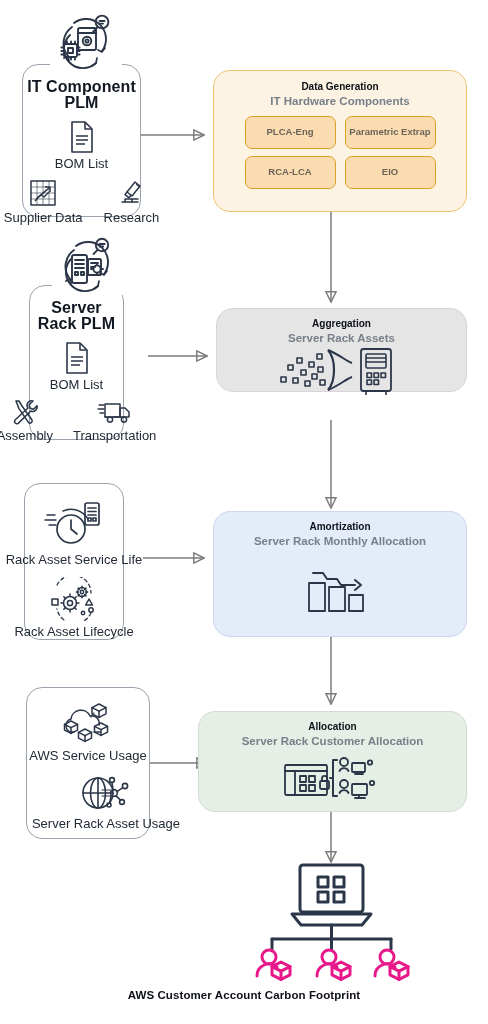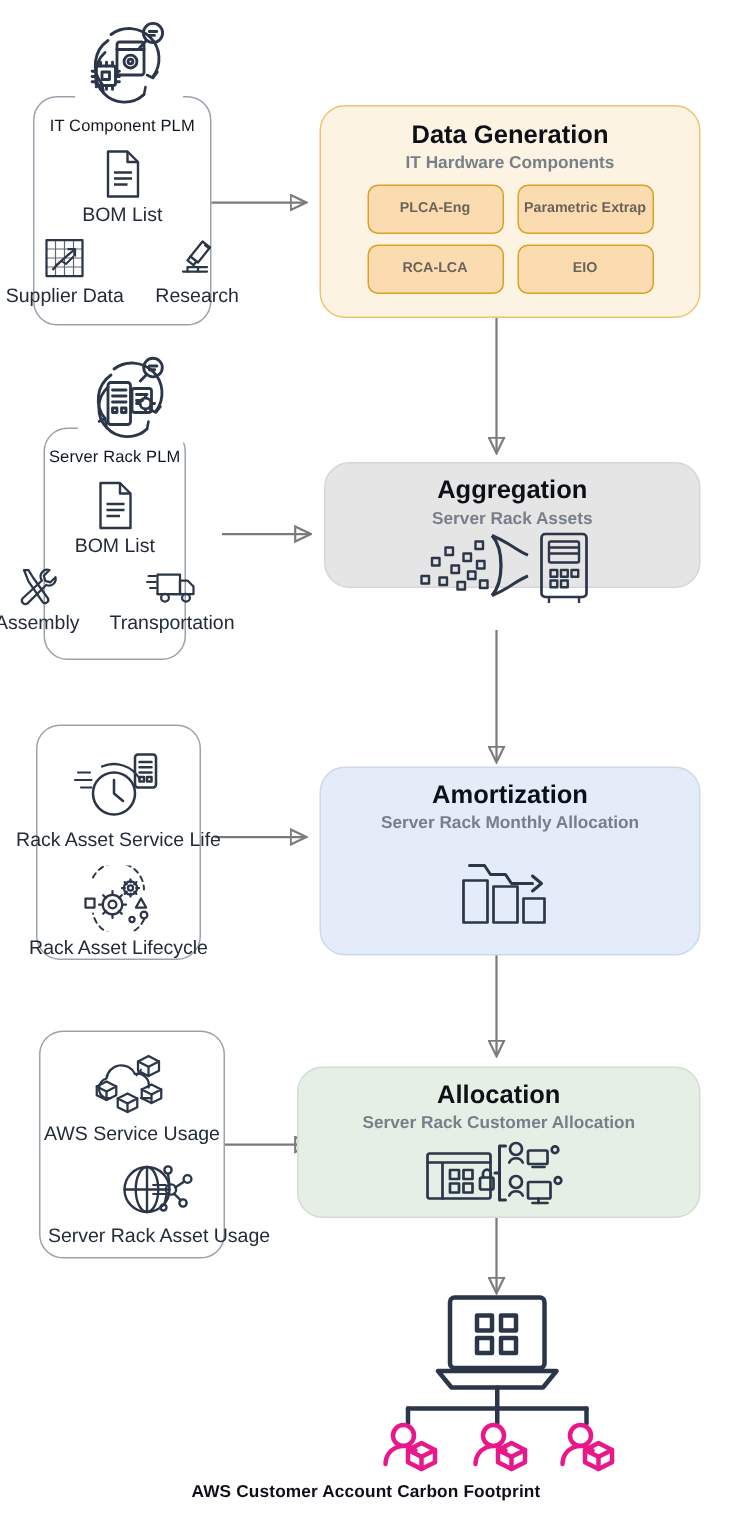--- a/index.html
+++ b/index.html
@@ -21,22 +21,22 @@
     position: absolute;
     border: 1.3px solid #9aa3ad;
     border-radius: 16px;
     background: #ffffff;
     display: flex;
     flex-direction: column;
     align-items: center;
     z-index: 3;
   }
   .card-title {
-    font-size: 11px;
-    font-weight: normal;
+    font-size: 16px;
+    font-weight: bold;
     color: #111821;
     letter-spacing: .1px;
     text-align: center;
     line-height: 1;
   }
   .card-item {
     display: flex;
     flex-direction: column;
     align-items: center;
   }
@@ -65,21 +65,21 @@
   
   .stage {
     position: absolute;
     border-radius: 17px;
     display: flex;
     flex-direction: column;
     align-items: center;
     z-index: 3;
   }
   .stage-title {
-    font-size: 17px;
+    font-size: 10px;
     font-weight: bold;
     color: #0d1117;
     line-height: 1.1;
     text-align: center;
   }
   .stage-sub {
     font-size: 11.5px;
     font-weight: bold;
     color: #77808a;
     line-height: 1.1;
@@ -331,21 +331,21 @@
           <rect x="95" y="28" width="4.5" height="4.5"></rect>
           <rect x="102" y="28" width="4.5" height="4.5"></rect>
           <rect x="88" y="35" width="4.5" height="4.5"></rect>
           <rect x="95" y="35" width="4.5" height="4.5"></rect>
           <path d="M87,46 v4 M107,46 v4" stroke-width="1.6"></path>
         </g>
       </svg>
     </div>
   </div>
 
-  <div class="input-card" style="left:24px; top:483px; width:110px; height:157px; padding-top:13px;">
+  <div class="input-card" style="left:24px; top:483px; width:100px; height:157px; padding-top:13px;">
     <div class="card-item">
       <svg class="icon-svg" width="62" height="52" viewBox="0 0 62 52">
         <g fill="none" stroke="#2b3648" stroke-width="1.7" stroke-linecap="round" stroke-linejoin="round">
           <circle cx="28" cy="32" r="14"></circle>
           <path d="M28,23 v9 l6,5"></path>
           <path d="M20,14 A20,20 0 0 1 45,22" stroke-width="1.5"></path>
           <path d="M4,18 h8 M2,23 h11 M6,28 h7" stroke-width="1.4"></path>
           <rect x="42" y="6" width="14" height="22" rx="2"></rect>
           <path d="M45,11 h8 M45,14.5 h8 M45,18 h8"></path>
           <rect x="45" y="21" width="3" height="3"></rect>

